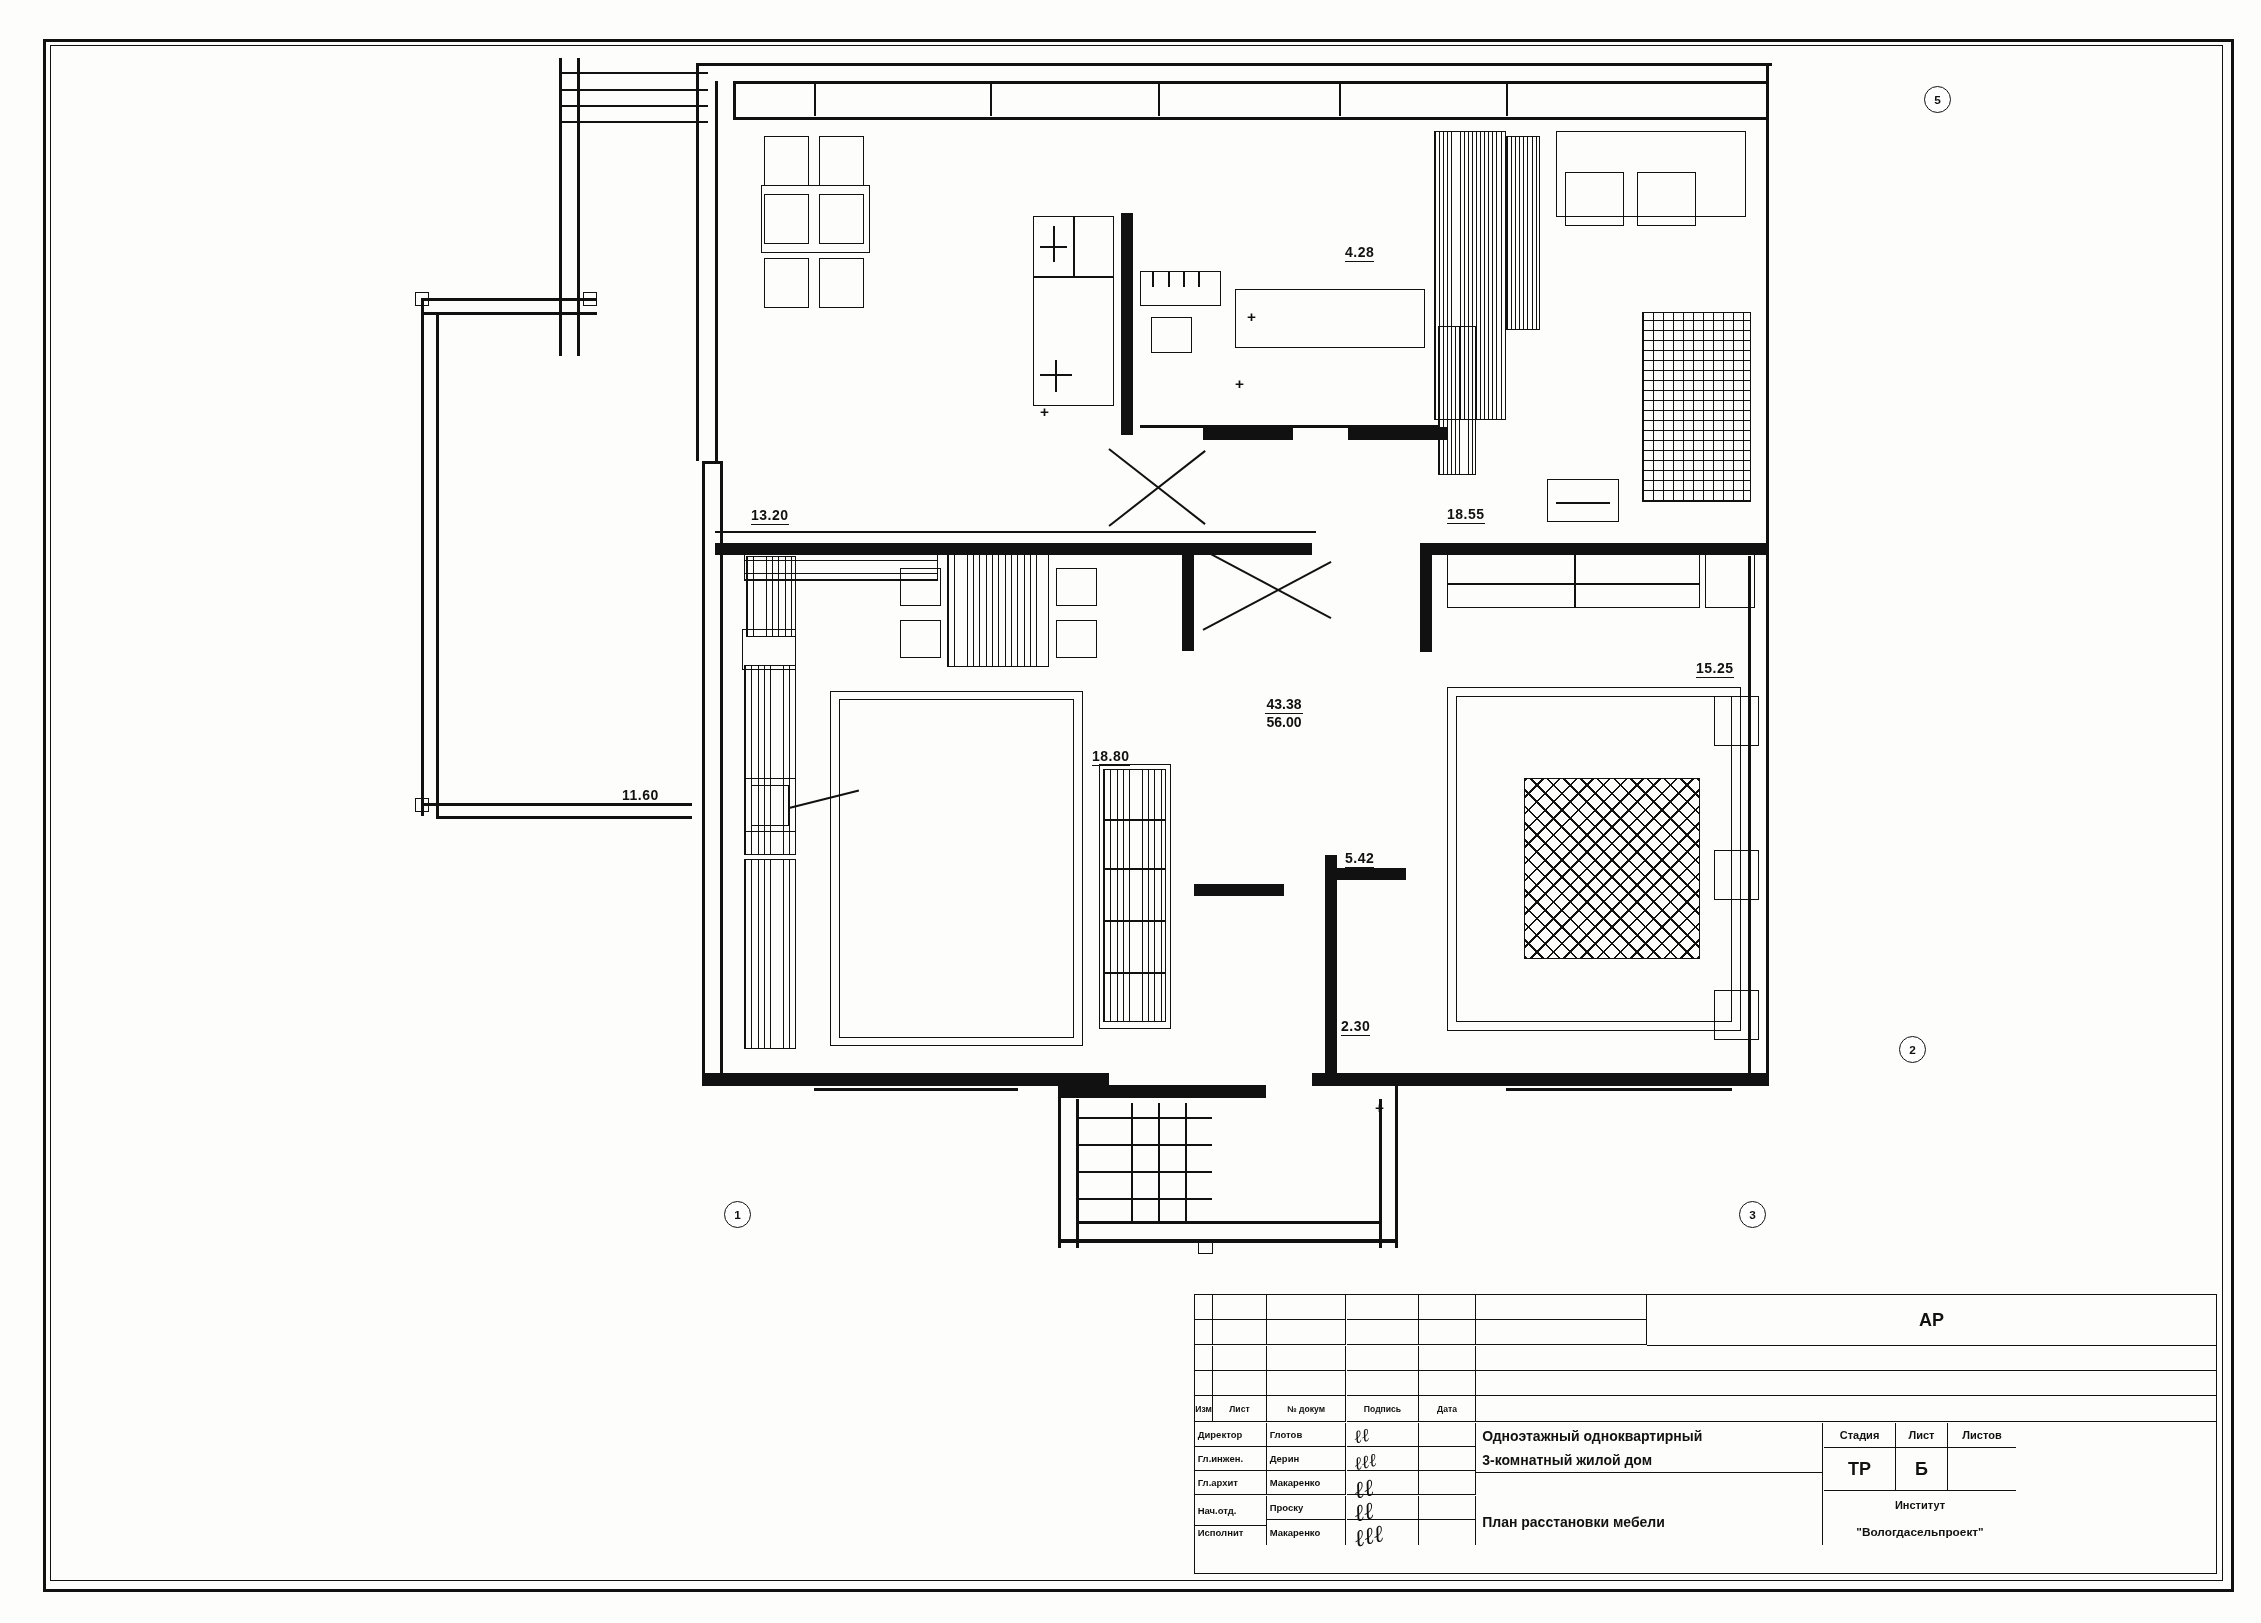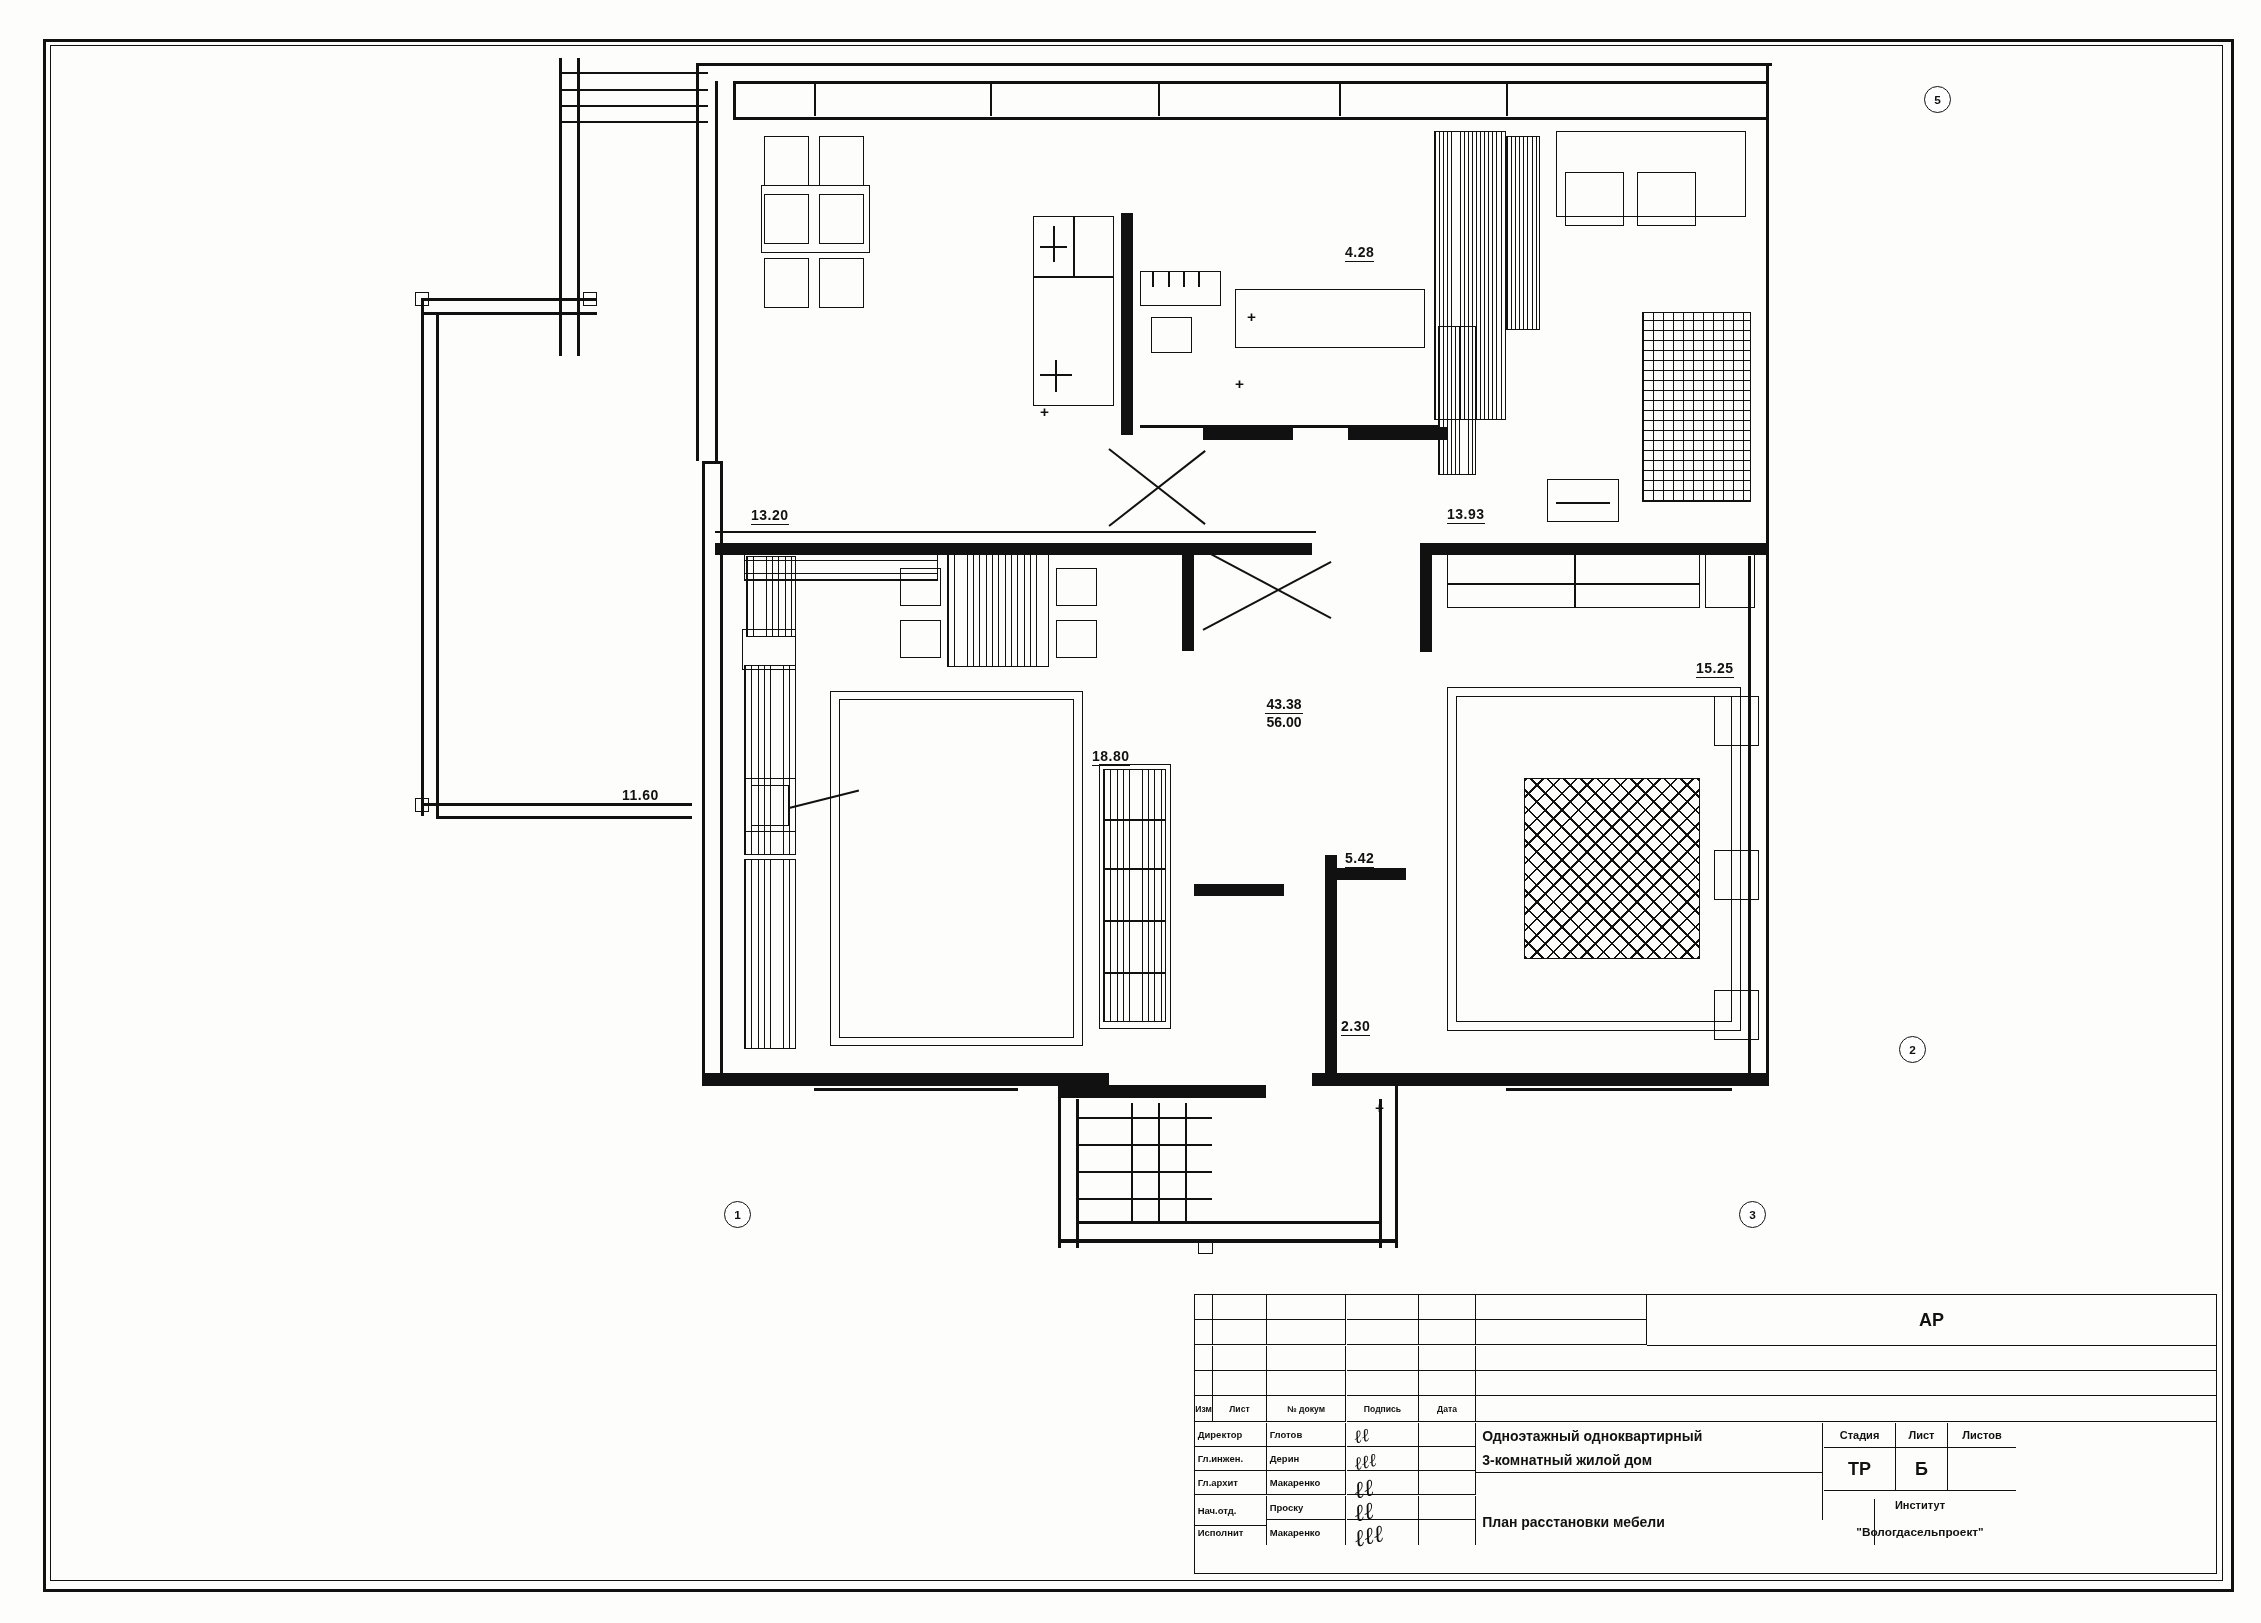--- a/index.html
+++ b/index.html
@@ -241,21 +241,21 @@
     <div class="stairline" style="left:1076px;top:1171px;width:136px;"></div>
     <div class="stairline" style="left:1076px;top:1198px;width:136px;"></div>
     <div class="ln vln" style="left:1131px;top:1103px;width:2.3px;height:118px;"></div>
     <div class="ln vln" style="left:1158px;top:1103px;width:2.3px;height:118px;"></div>
     <div class="ln vln" style="left:1185px;top:1103px;width:2.3px;height:118px;"></div>
     <div class="box" style="left:1198px;top:1239px;width:14.5px;height:14.5px;"></div>
     <div class="lbl" style="left:1375px;top:1099px;font-size:15.4px;">+</div>
 
     <div class="lbl area" style="left:1345px;top:244px;">4.28</div>
     <div class="lbl area" style="left:751px;top:507px;">13.20</div>
-    <div class="lbl area" style="left:1447px;top:506px;">13.93</div>
+    <div class="lbl area" style="left:1447px;top:506px;">18.55</div>
     <div class="lbl area" style="left:622px;top:787px;">11.60</div>
     <div class="lbl area" style="left:1664px;top:660px;margin-left:32px;">15.25</div>
     <div class="lbl area" style="left:1092px;top:748px;">18.80</div>
     <div class="lbl area" style="left:1345px;top:850px;">5.42</div>
     <div class="lbl area" style="left:1341px;top:1018px;">2.30</div>
 
     <div class="areafrac" style="left:1241px;top:696px;width:86px;">
       <span class="top">43.38</span><br>
       <span>56.00</span>
     </div>
@@ -332,21 +332,21 @@
 
     <div class="sig" style="left:159px;top:131px;">ℓℓ</div>
     <div class="sig" style="left:159px;top:157px;">ℓℓℓ</div>
     <div class="sig" style="left:159px;top:181px;font-size:23.5px;">ℓℓ</div>
     <div class="sig" style="left:159px;top:204px;font-size:23.5px;">ℓℓ</div>
     <div class="sig" style="left:159px;top:228px;font-size:23.5px;">ℓℓℓ</div>
 
     <div class="cell big" style="left:280px;top:128px;width:348px;height:25px;border-bottom:none;padding-left:7.2px;">Одноэтажный  одноквартирный</div>
     <div class="cell big" style="left:280px;top:153px;width:348px;height:25px;padding-left:7.2px;">3-комнатный  жилой дом</div>
     <div class="cell" style="left:280px;top:178px;width:348px;height:47px;border-bottom:none;"></div>
-    <div class="cell big" style="left:280px;top:204px;width:400px;height:46px;padding-left:7.2px;border-bottom:none;">План расстановки мебели</div>
+    <div class="cell big" style="left:280px;top:204px;width:348px;height:46px;padding-left:7.2px;border-bottom:none;">План расстановки мебели</div>
 
     <div class="cell cellc" style="left:629px;top:128px;width:72px;height:25px;font-size:11px;">Стадия</div>
     <div class="cell cellc" style="left:701px;top:128px;width:52px;height:25px;font-size:11px;">Лист</div>
     <div class="cell cellc" style="left:753px;top:128px;width:68px;height:25px;font-size:11px;border-right:none;">Листов</div>
 
     <div class="cell cellc huge" style="left:629px;top:153px;width:72px;height:43px;">ТР</div>
     <div class="cell cellc huge" style="left:701px;top:153px;width:52px;height:43px;">Б</div>
     <div class="cell cellc huge" style="left:753px;top:153px;width:68px;height:43px;border-right:none;"></div>
 
     <div class="cell cellc" style="left:629px;top:196px;width:192px;height:27px;font-size:11px;border-right:none;border-bottom:none;">Институт</div>

